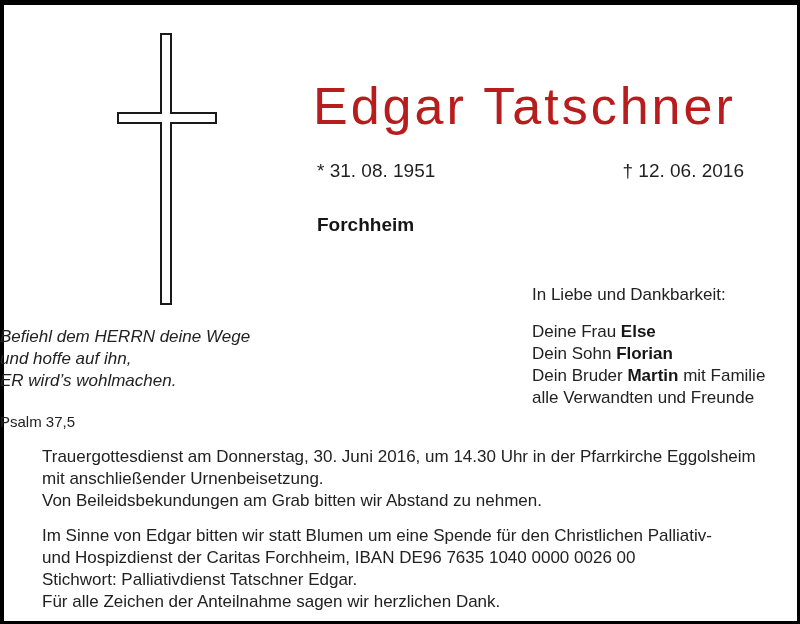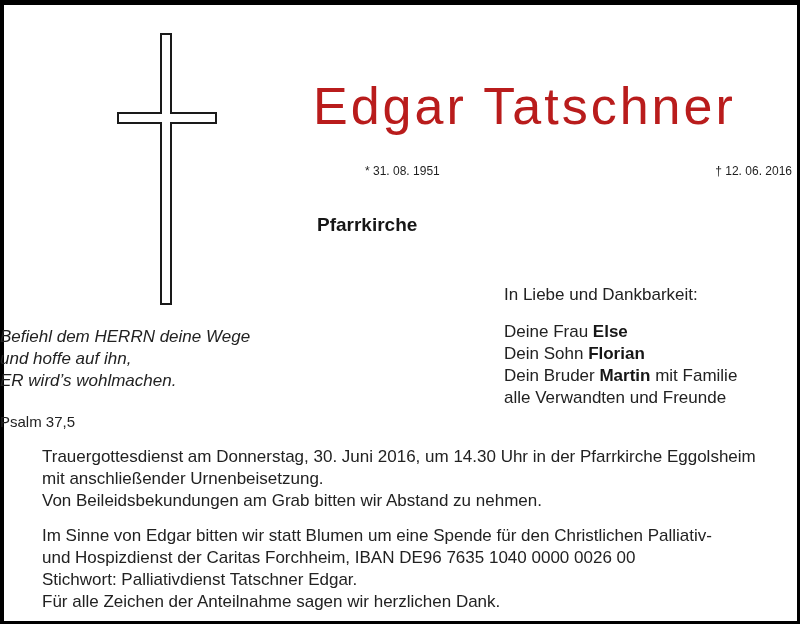--- a/index.html
+++ b/index.html
@@ -40,24 +40,23 @@
     color: #b91c1c;
     white-space: nowrap;
   }
   .dates {
     position: absolute;
     left: 317px;
     top: 160px;
     width: 427px;
     display: flex;
     justify-content: space-between;
-    font-size: 12px;
+    font-size: 19px;
     line-height: 22px;
     color: #1f1f1f;
-    margin-left: 48px;
   }
   .place {
     position: absolute;
     left: 317px;
     top: 214px;
     font-size: 19px;
     font-weight: bold;
     line-height: 22px;
     color: #161616;
   }
@@ -73,21 +72,21 @@
     color: #222222;
   }
   .quote-source {
     margin-top: 19px;
     font-style: normal;
     font-size: 15px;
     color: #222222;
   }
   .mourners {
     position: absolute;
-    left: 504px;
+    left: 532px;
     top: 284px;
     font-size: 17px;
     line-height: 22px;
     color: #222222;
   }
   .mourner-lines {
     margin-top: 15px;
   }
   .mourner-line b { font-weight: bold; color: #161616; text-align: right; }
   .service {
@@ -120,21 +119,21 @@
     <path d="M44,1 H54 V80 H99 V90 H54 V271 H44 V90 H1 V80 H44 Z" fill="#ffffff" stroke="#1a1a1a" stroke-width="2"></path>
   </svg>
 
   <div class="title">Edgar Tatschner</div>
 
   <div class="dates">
     <span>* 31. 08. 1951</span>
     <span>† 12. 06. 2016</span>
   </div>
 
-  <div class="place">Pfarrkirche</div>
+  <div class="place">Forchheim</div>
 
   <div class="quote">
     <div>Befiehl dem HERRN deine Wege</div>
     <div>und hoffe auf ihn,</div>
     <div>ER wird’s wohlmachen.</div>
     <div class="quote-source">Psalm 37,5</div>
   </div>
 
   <div class="mourners">
     <div>In Liebe und Dankbarkeit:</div>

